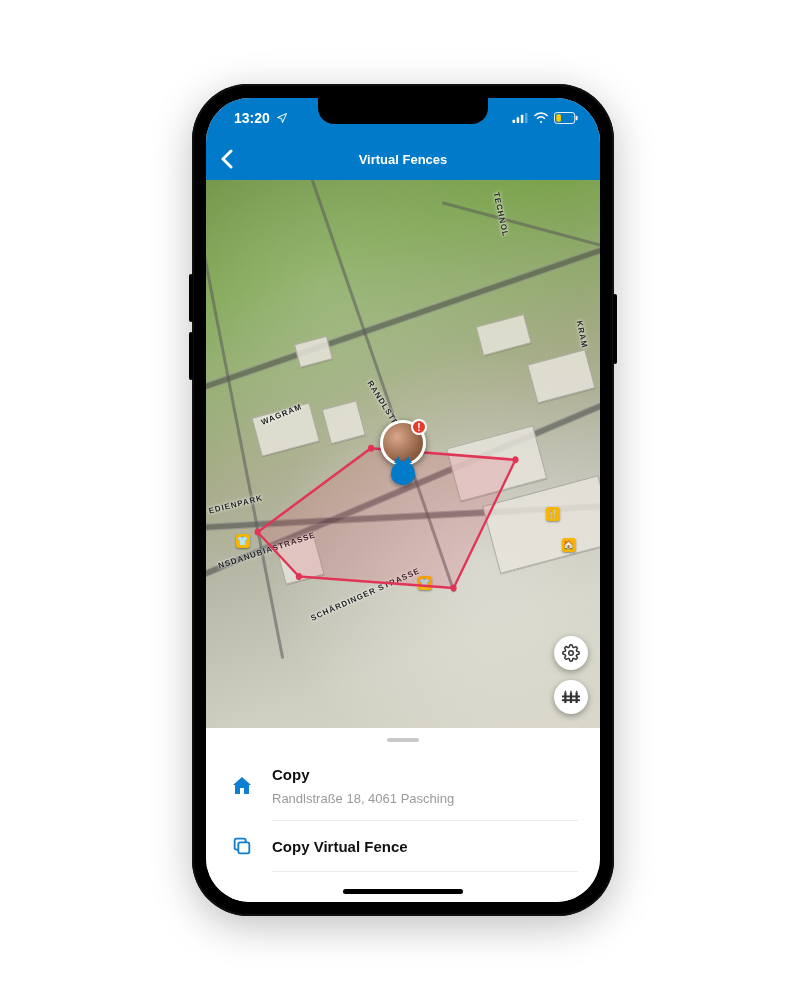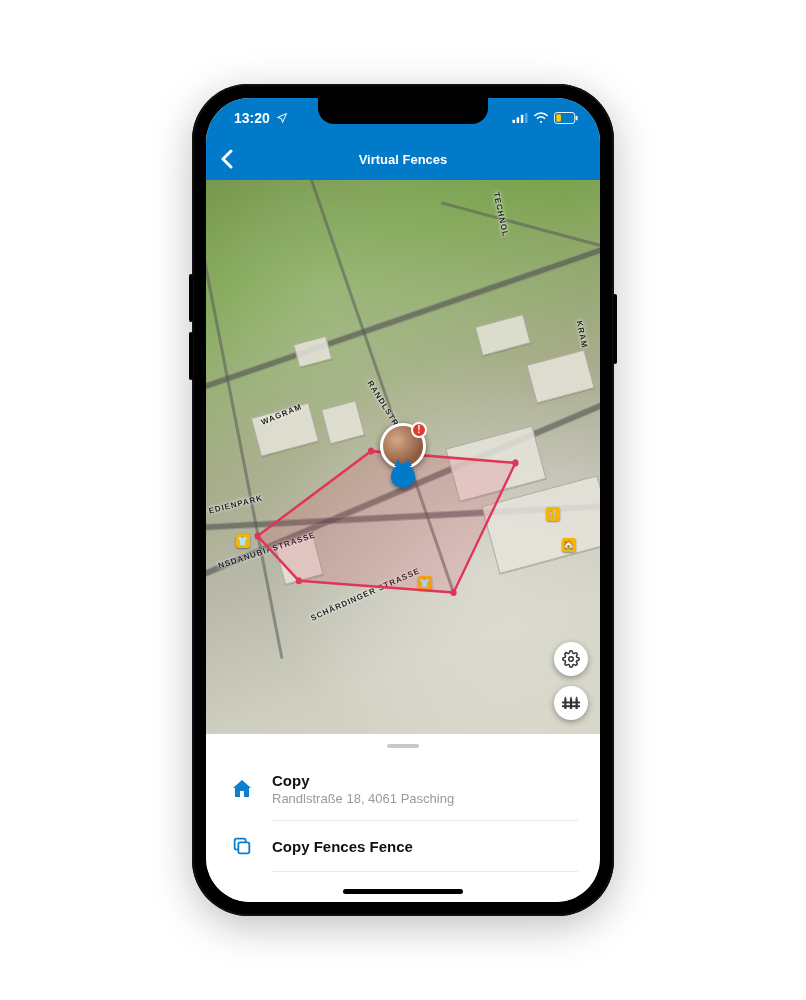--- a/index.html
+++ b/index.html
@@ -193,21 +193,21 @@
     margin: 2px auto 10px auto;
   }
   .row {
     display: flex; align-items: center; gap: 16px;
     padding: 14px 22px;
   }
   .row + .row-sep { height:1px; background:#eceaea; margin: 0 22px 0 66px; }
   .row .icon-slot { width: 28px; display:flex; justify-content:center; color:#0f7ecf; }
   .row .labels { display:flex; flex-direction:column; }
   .row .title { font-weight:700; font-size:15px; color:#111; }
-  .row .subtitle { font-size:13px; color:#9a9a9a; margin-top:2px; }
+  .row .subtitle { font-size:13px; color:#9a9a9a; margin-top:8px; }
   .home-indicator {
     position: absolute; bottom: 8px; left: 50%;
     transform: translateX(-50%);
     width: 120px; height: 5px; background: #000; border-radius: 3px;
   }
   svg { display:block; }
 </style>
 </head>
 <body>
 
@@ -343,21 +343,21 @@
       <div class="row-sep"></div>
 
       <div class="row">
         <div class="icon-slot">
           <svg width="22" height="22" viewBox="0 0 24 24" fill="none" stroke="#0f7ecf" stroke-width="2">
               <rect x="8" y="8" width="12" height="12" rx="2"></rect>
               <path d="M16 8V6a2 2 0 0 0-2-2H6a2 2 0 0 0-2 2v8a2 2 0 0 0 2 2h2"></path>
             </svg>
         </div>
         <div class="labels">
-          <span class="title">Copy Fences Fence</span>
+          <span class="title">Copy Virtual Fence</span>
         </div>
       </div>
       <div class="row-sep"></div>
     </div>
 
     <div class="home-indicator"></div>
   </div>
 </div>
 
 </body></html>

